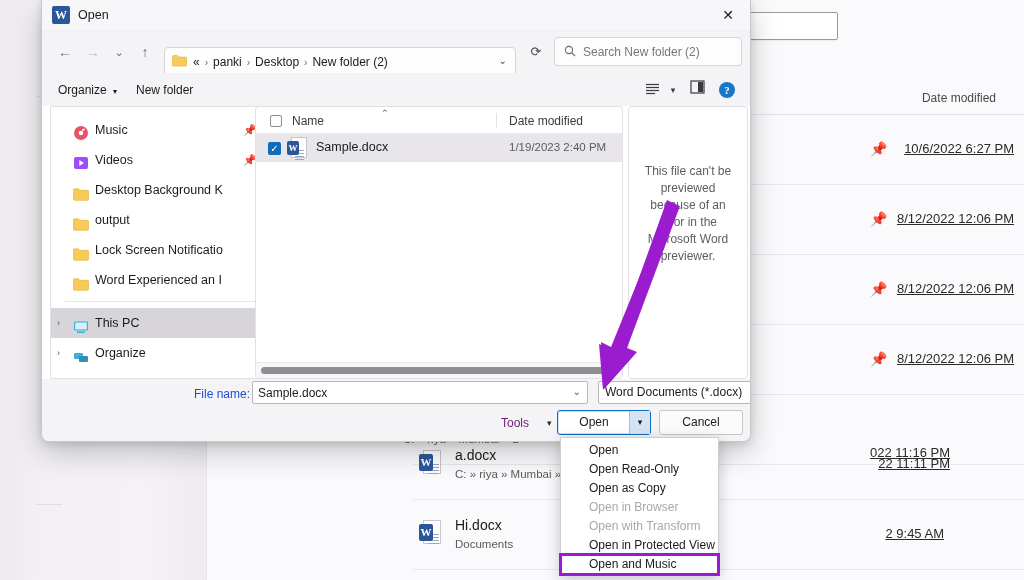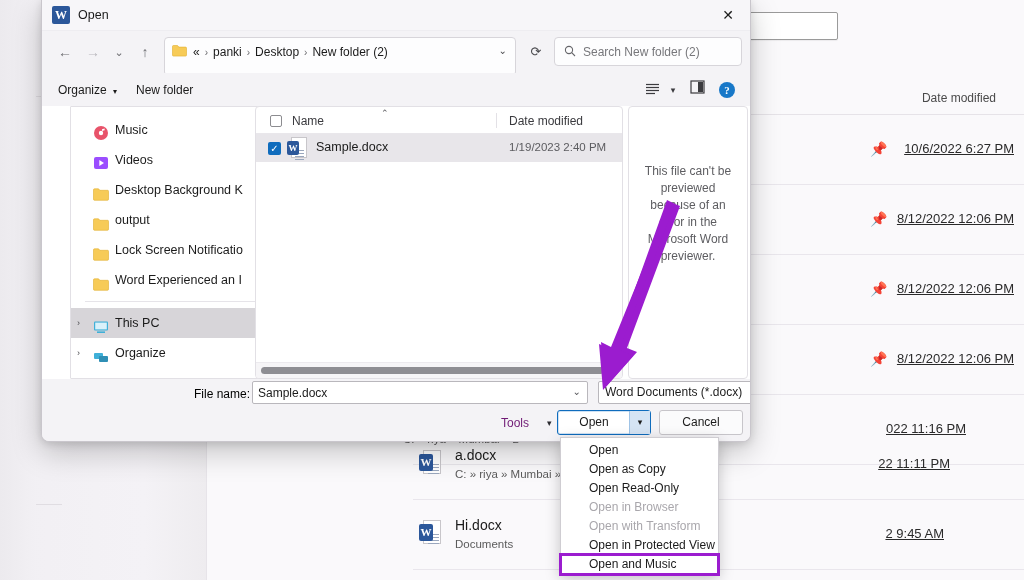--- a/index.html
+++ b/index.html
@@ -112,21 +112,21 @@
     position: absolute; top: 8px; width: 26px; height: 26px;
     text-align: center; line-height: 26px; font-size: 14px; color: #6e6e72;
     border-radius: 4px; cursor: pointer;
   }
   #nav-back { left: 10px; }
   #nav-fwd  { left: 38px; color: #b9b8bd; }
   #nav-recent { left: 64px; font-size: 11px; }
   #nav-up { left: 90px; }
 
   #crumbbar {
-    position: absolute; left: 122px; top: 6px; width: 352px; height: 39px;
+    position: absolute; left: 122px; top: 16px; width: 352px; height: 39px;
     background: #fdfdfe; border: 1px solid #d7d5da; border-radius: 4px;
   }
   #crumbbar .folder-ico {
     position: absolute; left: 7px; top: 7px; width: 15px; height: 12px;
   }
   #crumb-text {
     position: absolute; left: 28px; top: 7px; font-size: 12px; color: #1b1b1b;
     white-space: nowrap;
   }
   #crumb-text .sep { color: #6a6a6e; margin: 0 5px; font-size: 10px; }
@@ -179,21 +179,20 @@
 
   
   #dlg-body {
     position: absolute; left: 0; right: 0; top: 106px; bottom: 62px;
     background: #ffffff;
   }
   #sidebar {
     position: absolute; left: 8px; top: 0; width: 226px; bottom: 0;
     background: #fff; border: 1px solid #e2e0e5; border-radius: 1px;
     overflow: hidden;
-    margin-left: 20px;
   }
   .side-item {
     position: relative; height: 30px; line-height: 30px;
     padding-left: 44px; font-size: 12.5px; color: #1b1b1b;
     white-space: nowrap; cursor: pointer;
   }
   .side-item.sel { background: #d7d5d9; }
   .side-item .ic {
     position: absolute; left: 22px; top: 7px; width: 16px; height: 16px;
   }
@@ -266,21 +265,21 @@
     position: absolute; left: 8px; right: 8px; top: 56px;
     text-align: center; font-size: 12px; line-height: 17px; color: #5d5d61;
   }
 
   
   #dlg-footer {
     position: absolute; left: 0; right: 0; bottom: 0; height: 62px;
     background: #f4f3f6;
   }
   #lbl-filename {
-    position: absolute; left: 152px; top: 8px; font-size: 12px; color: #000000;
+    position: absolute; left: 152px; top: 8px; font-size: 12px; color: #1d4ed8;
   }
   #filename-box {
     position: absolute; left: 210px; top: 2px; width: 336px; height: 23px;
     background: #fff; border: 1px solid #b9b7bc; border-radius: 2px;
   }
   #filename-input {
     position: absolute; left: 5px; top: 0; right: 20px; height: 21px;
     border: none; outline: none; background: transparent;
     font-family: "Liberation Sans", sans-serif; font-size: 12px; color: #1b1b1b;
   }
@@ -380,21 +379,21 @@
         <span class="r-date">8/12/2022 12:06 PM</span>
       </div>
 
       <div class="bg-row" style="top:240px;">
         <span class="r-pin">📌</span>
         <span class="r-date">8/12/2022 12:06 PM</span>
       </div>
 
       <div class="bg-row" style="top:310px;">
         <span class="r-path" style="left:-10px;">C: » riya » Mumbai » L</span>
-        <span class="r-date" style="right:58px;">022 11:16 PM</span>
+        <span class="r-date" style="right:74px;margin-top:24px;">022 11:16 PM</span>
       </div>
 
       <div class="bg-row" style="top:345px;height:70px;">
         <span class="doc-ico">
           <span class="wicon" style="width:26px;height:28px;display:block;">
             <span class="page"></span>
             <span class="lines">
                 <i></i>
                 <i></i>
                 <i></i>
@@ -654,22 +653,22 @@
       <div id="open-label">Open</div>
       <div id="open-arrow">▾</div>
     </div>
 
     <div id="cancel-btn">Cancel</div>
   </div>
 </div>
 
 <div id="open-menu">
   <div class="menu-item">Open</div>
+  <div class="menu-item">Open Read-Only</div>
   <div class="menu-item">Open as Copy</div>
-  <div class="menu-item">Open Read-Only</div>
   <div class="menu-item disabled">Open in Browser</div>
   <div class="menu-item disabled">Open with Transform</div>
   <div class="menu-item">Open in Protected View</div>
   <div class="menu-item highlighted">Open and Music</div>
 </div>
 
 <svg id="arrow-annotation" viewBox="0 0 130 230" width="130" height="230">
   <path d="M105 6 L52 148 L62 152 L30 188 L26 142 L36 147 L95 2 Z" fill="#9b1ccf"></path>
   <path d="M100 4 L44 150 L58 156 L28 190 L24 144 L38 150 L92 0 Z" fill="#9b1ccf"></path>
 </svg>

